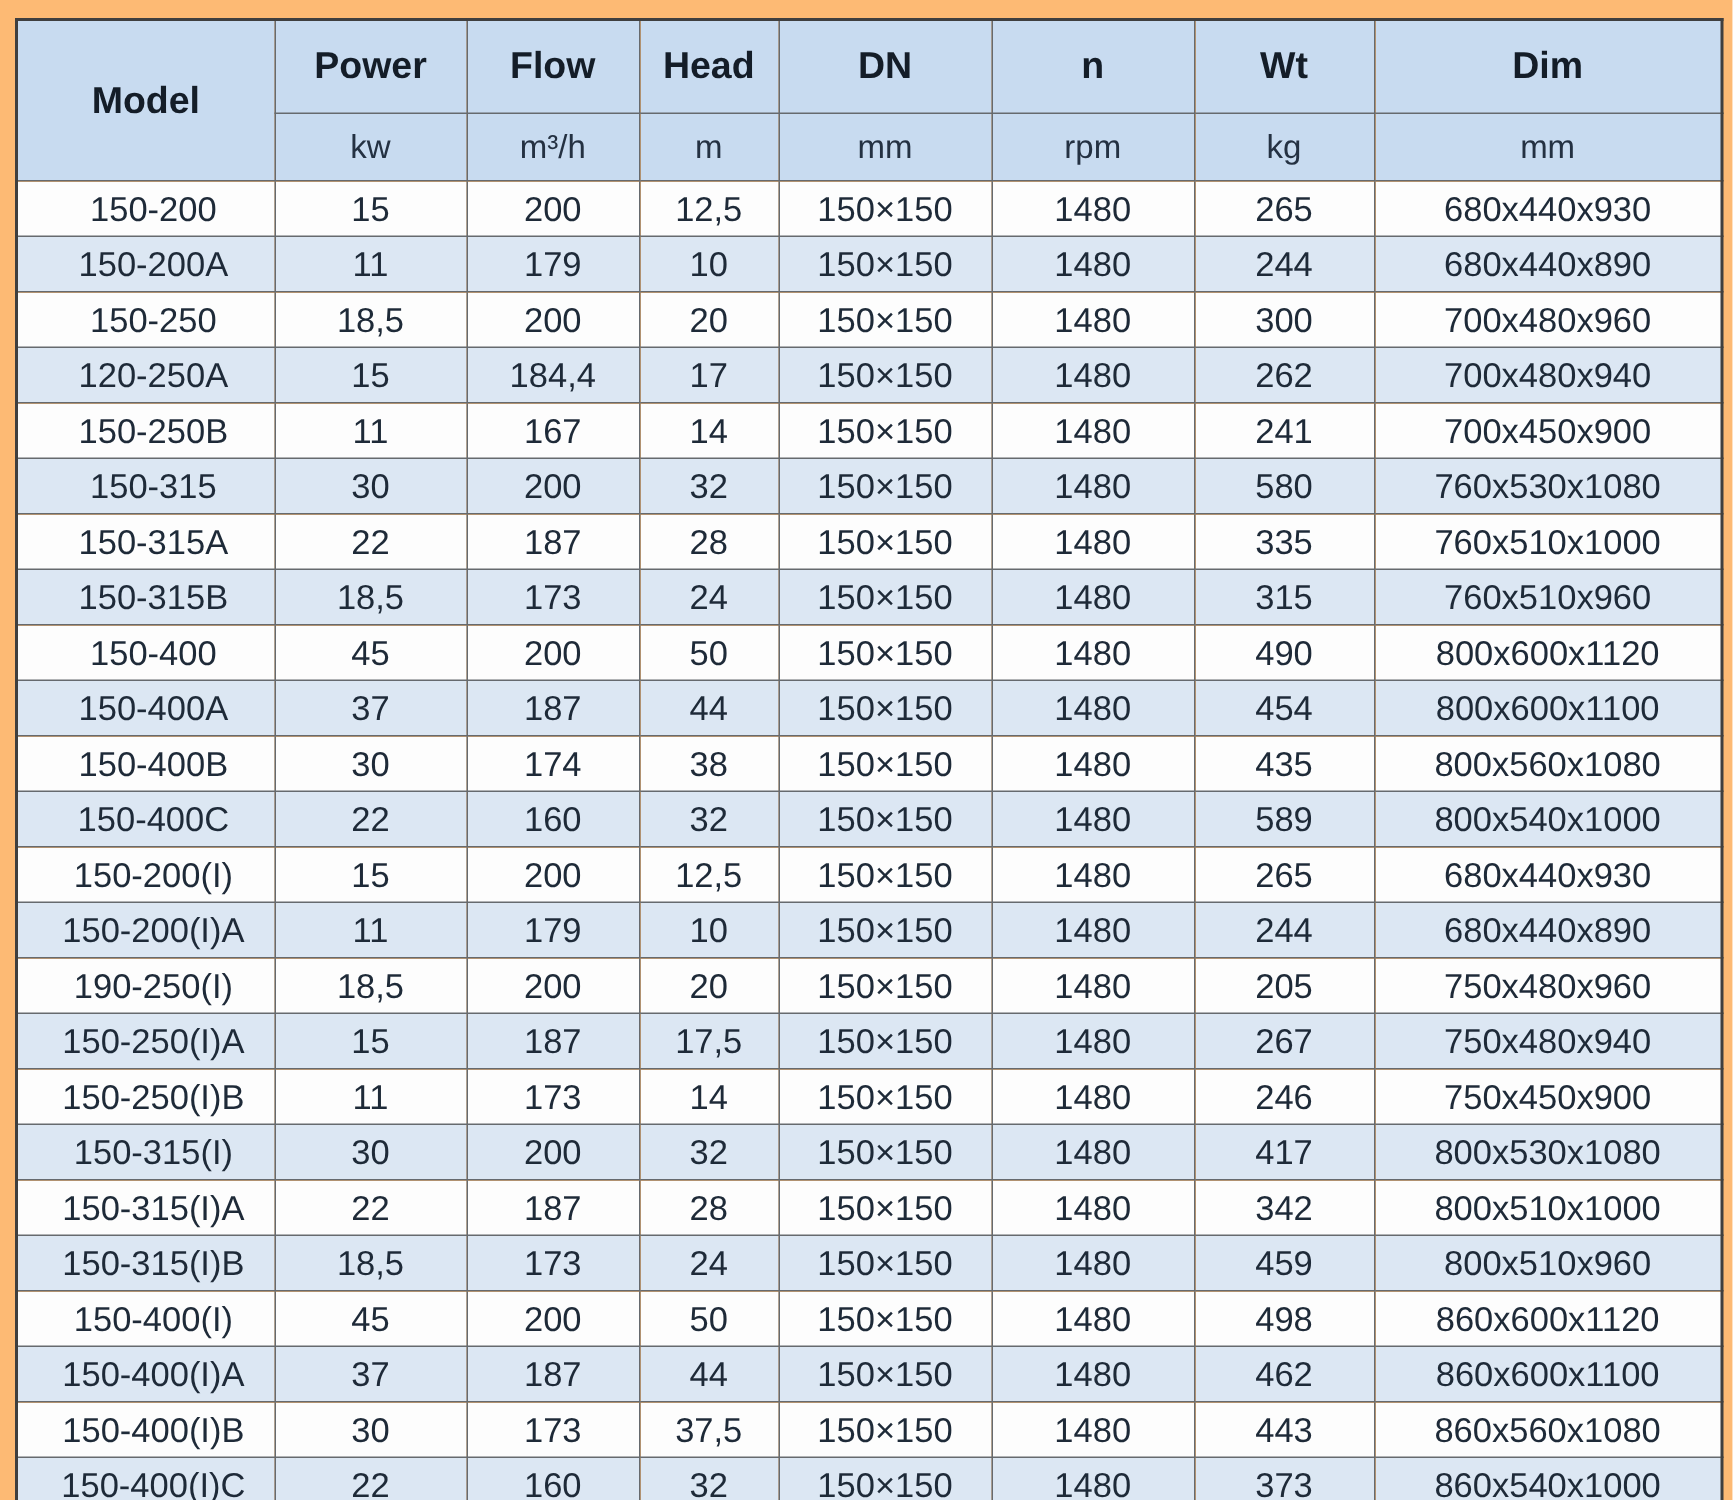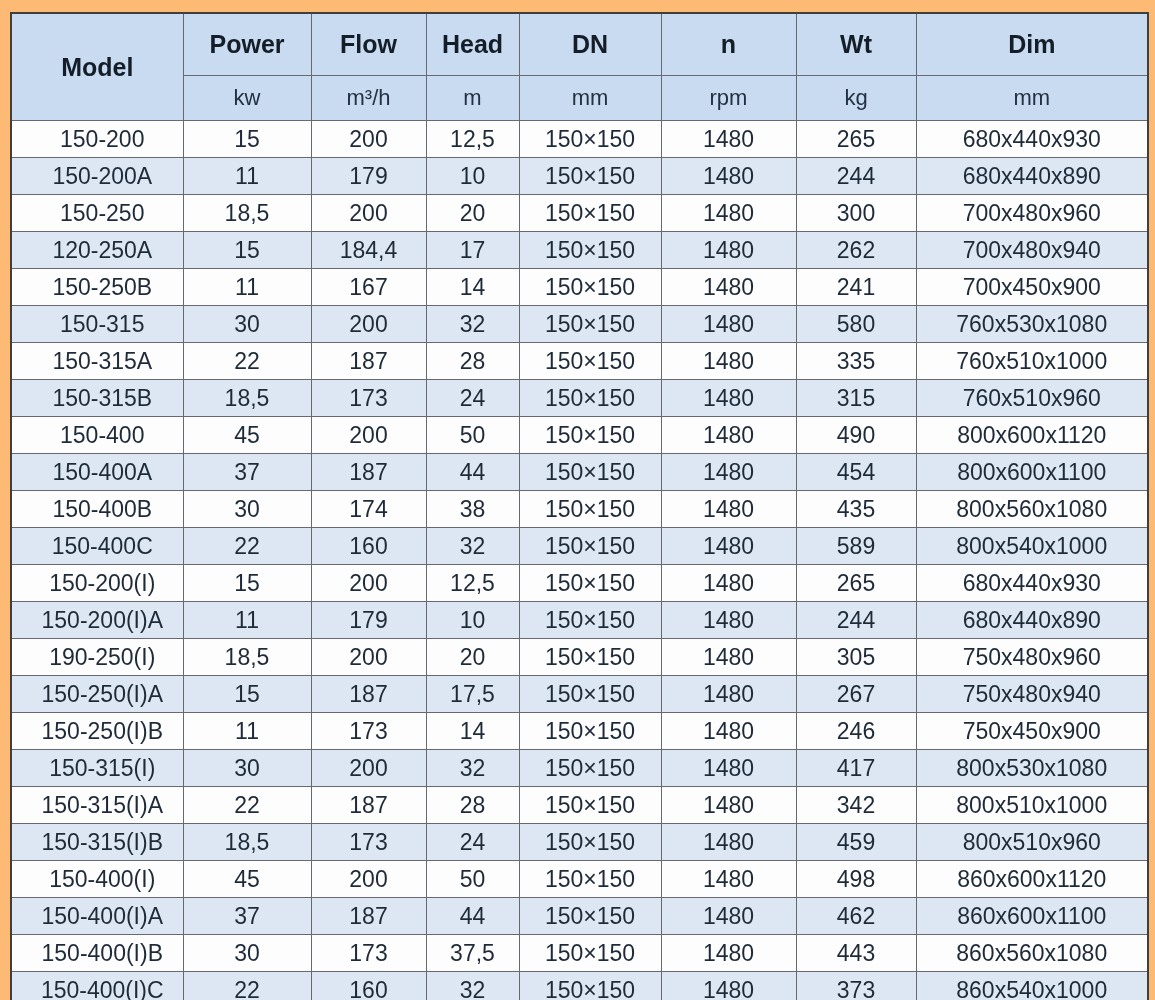--- a/index.html
+++ b/index.html
@@ -211,21 +211,21 @@
           <td>244</td>
           <td>680x440x890</td>
         </tr>
         <tr>
           <td class="model">190-250(I)</td>
           <td>18,5</td>
           <td>200</td>
           <td>20</td>
           <td>150×150</td>
           <td>1480</td>
-          <td>305</td>
+          <td>205</td>
           <td>750x480x960</td>
         </tr>
         <tr>
           <td class="model">150-250(I)A</td>
           <td>15</td>
           <td>187</td>
           <td>17,5</td>
           <td>150×150</td>
           <td>1480</td>
           <td>267</td>

